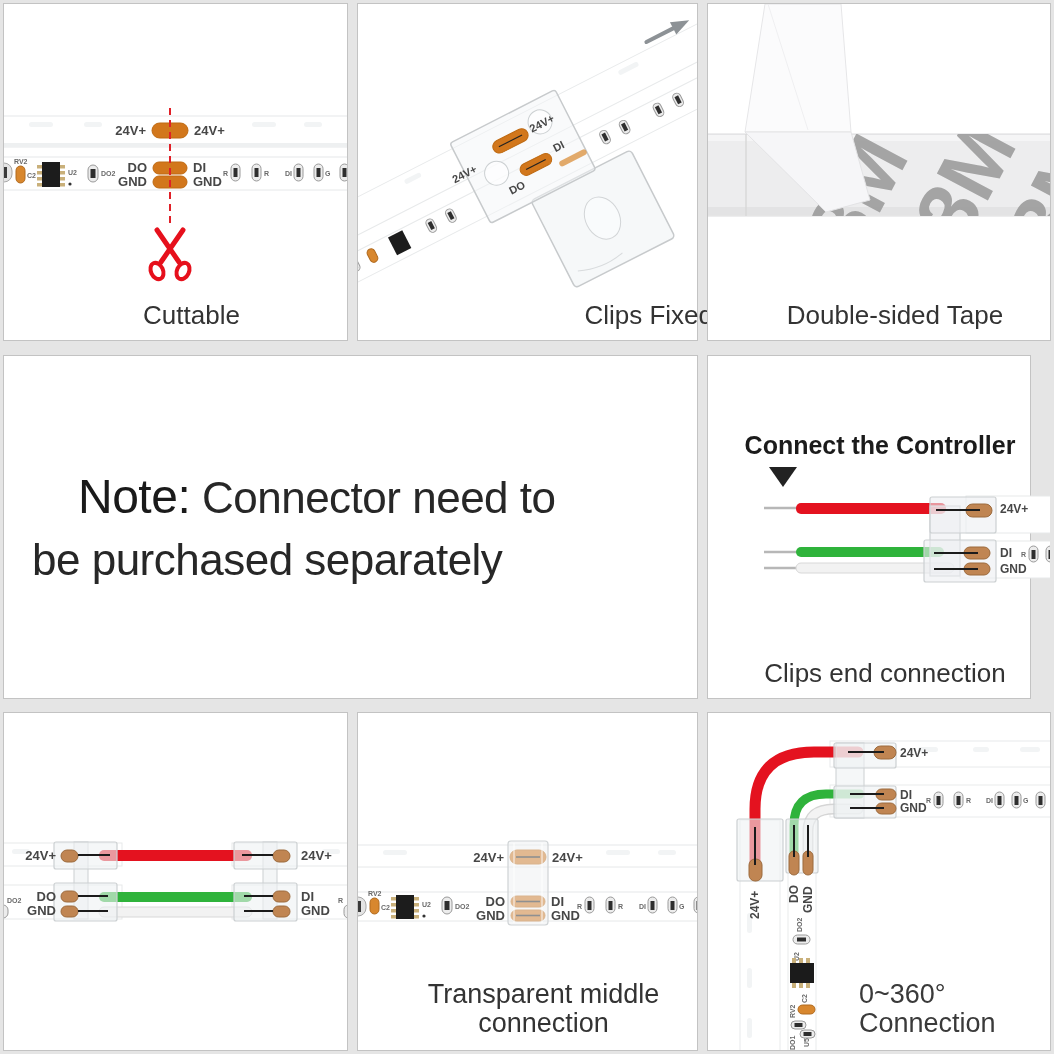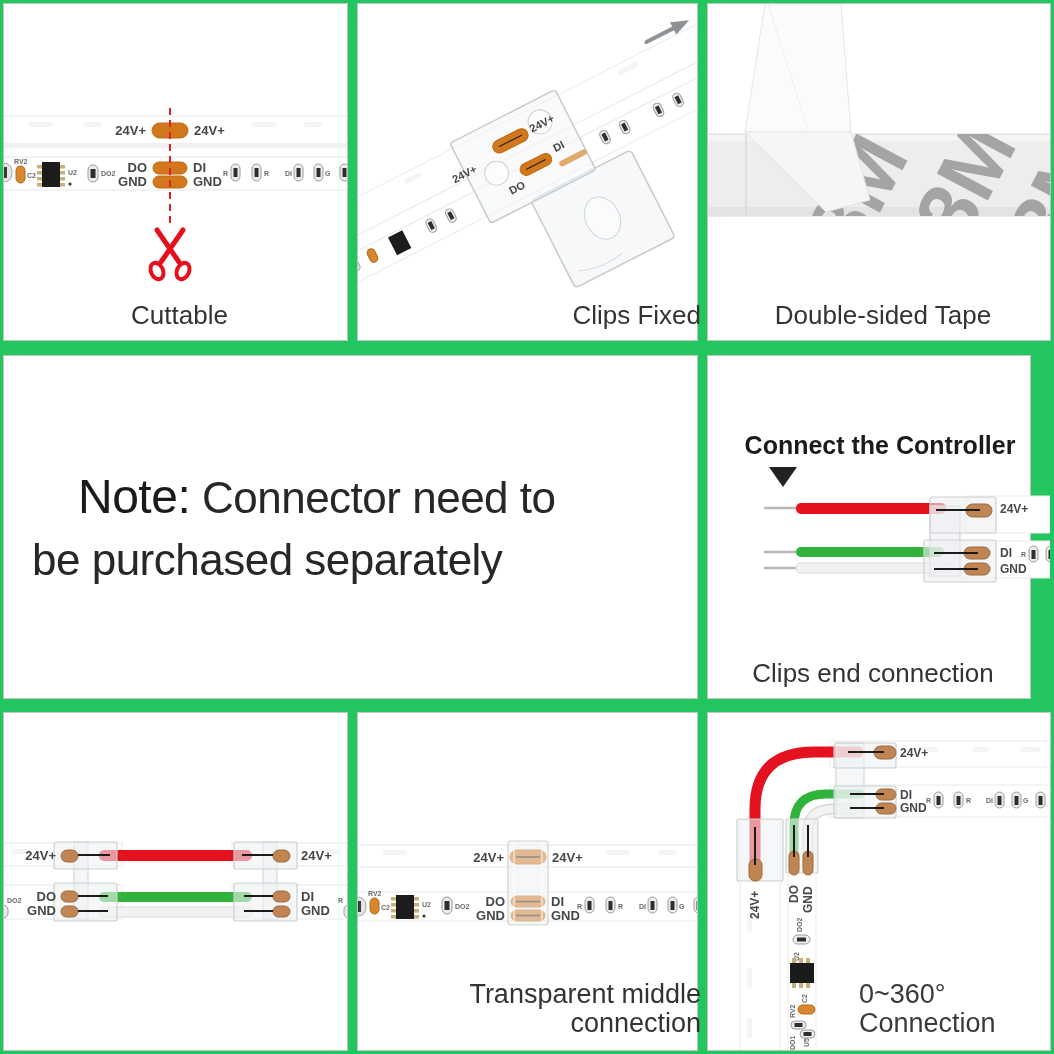--- a/index.html
+++ b/index.html
@@ -1,20 +1,20 @@
 <!DOCTYPE html>
 <html><head>
 <meta charset="utf-8">
 <style>
   html,body{margin:0;padding:0;background:#ffffff;}
   body{font-family:"Liberation Sans",sans-serif;}
-  #stage{position:relative;width:1054px;height:1054px;background:#22c55e;overflow:hidden;}
+  #stage{position:relative;width:1054px;height:1054px;background:#e5e5e5;overflow:hidden;}
   .panel{position:absolute;background:#ffffff;border:1px solid #c3c3c3;box-sizing:border-box;}
   .panel svg{position:absolute;left:0;top:0;}
-  .caption{position:absolute;left:4px;width:100%;text-align:center;color:#333333;
+  .caption{position:absolute;left:16px;width:100%;text-align:center;color:#333333;
            font-size:26px;line-height:30px;letter-spacing:0;}
   .caption2{font-size:27px;line-height:29px;}
   #p1{left:3px;top:3px;width:345px;height:338px;}
   #p2{left:357px;top:3px;width:341px;height:338px;}
   #p3{left:707px;top:3px;width:344px;height:338px;}
   #p4{left:3px;top:355px;width:695px;height:344px;}
   #p5{left:707px;top:355px;width:324px;height:344px;}
   #p6{left:3px;top:712px;width:345px;height:339px;}
   #p7{left:357px;top:712px;width:341px;height:339px;}
   #p8{left:707px;top:712px;width:344px;height:339px;}
@@ -354,21 +354,21 @@
         <text class="padlbl" x="193" y="193">DI</text>
         <text class="padlbl" x="147" y="207" text-anchor="end">GND</text>
         <text class="padlbl" x="193" y="207">GND</text>
       </g>
       <g>
         <rect x="150" y="128" width="40" height="84" rx="3" fill="rgba(238,241,243,0.55)" stroke="#cfd3d5" stroke-width="1.2"></rect>
         <line x1="156" y1="130" x2="156" y2="210" stroke="rgba(255,255,255,0.9)"></line>
         <line x1="184" y1="130" x2="184" y2="210" stroke="rgba(255,255,255,0.9)"></line>
       </g>
     </svg>
-    <div class="caption caption2" style="bottom:12px;text-align:right;">
+    <div class="caption caption2" style="bottom:12px;">
       <div>Transparent middle</div>
       <div>connection</div>
     </div>
   </div>
 
   <div class="panel" id="p8">
     <svg width="342" height="337" viewBox="0 0 342 337">
       <g>
         <rect x="122" y="28" width="222" height="26" fill="#ffffff" stroke="#e8eaeb"></rect>
         <rect x="210" y="34" width="20" height="5" rx="2.5" fill="#f2f4f5"></rect>

